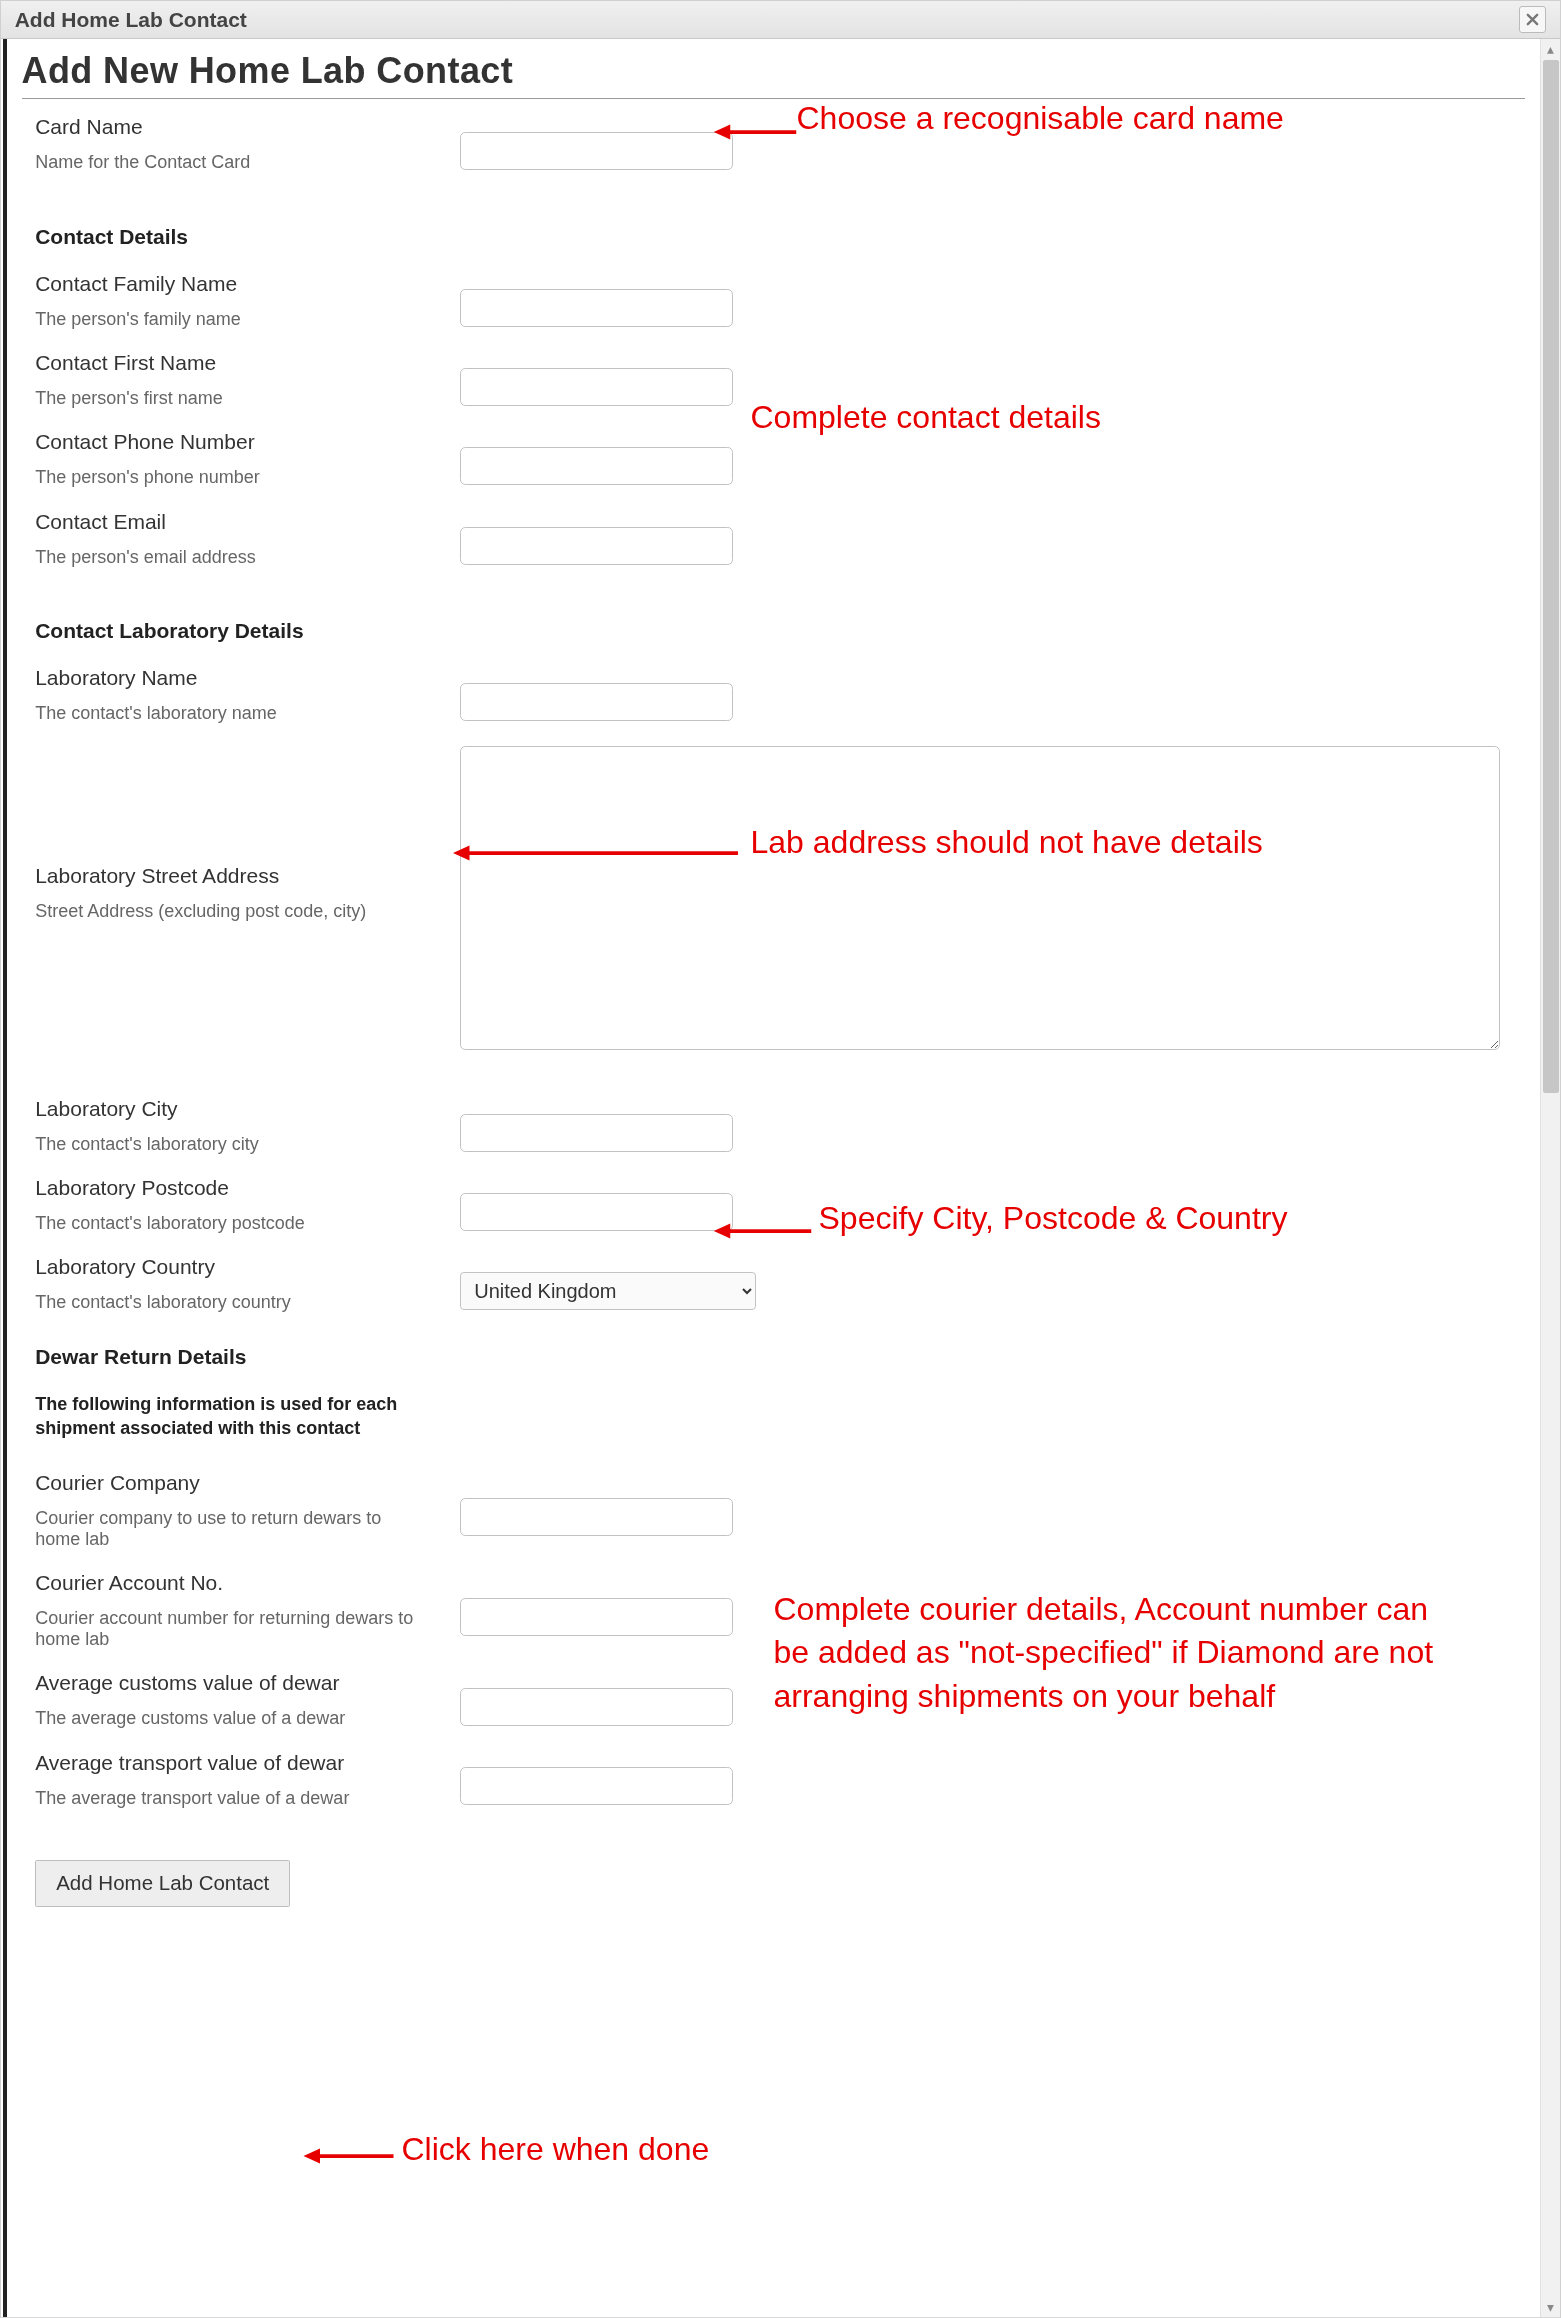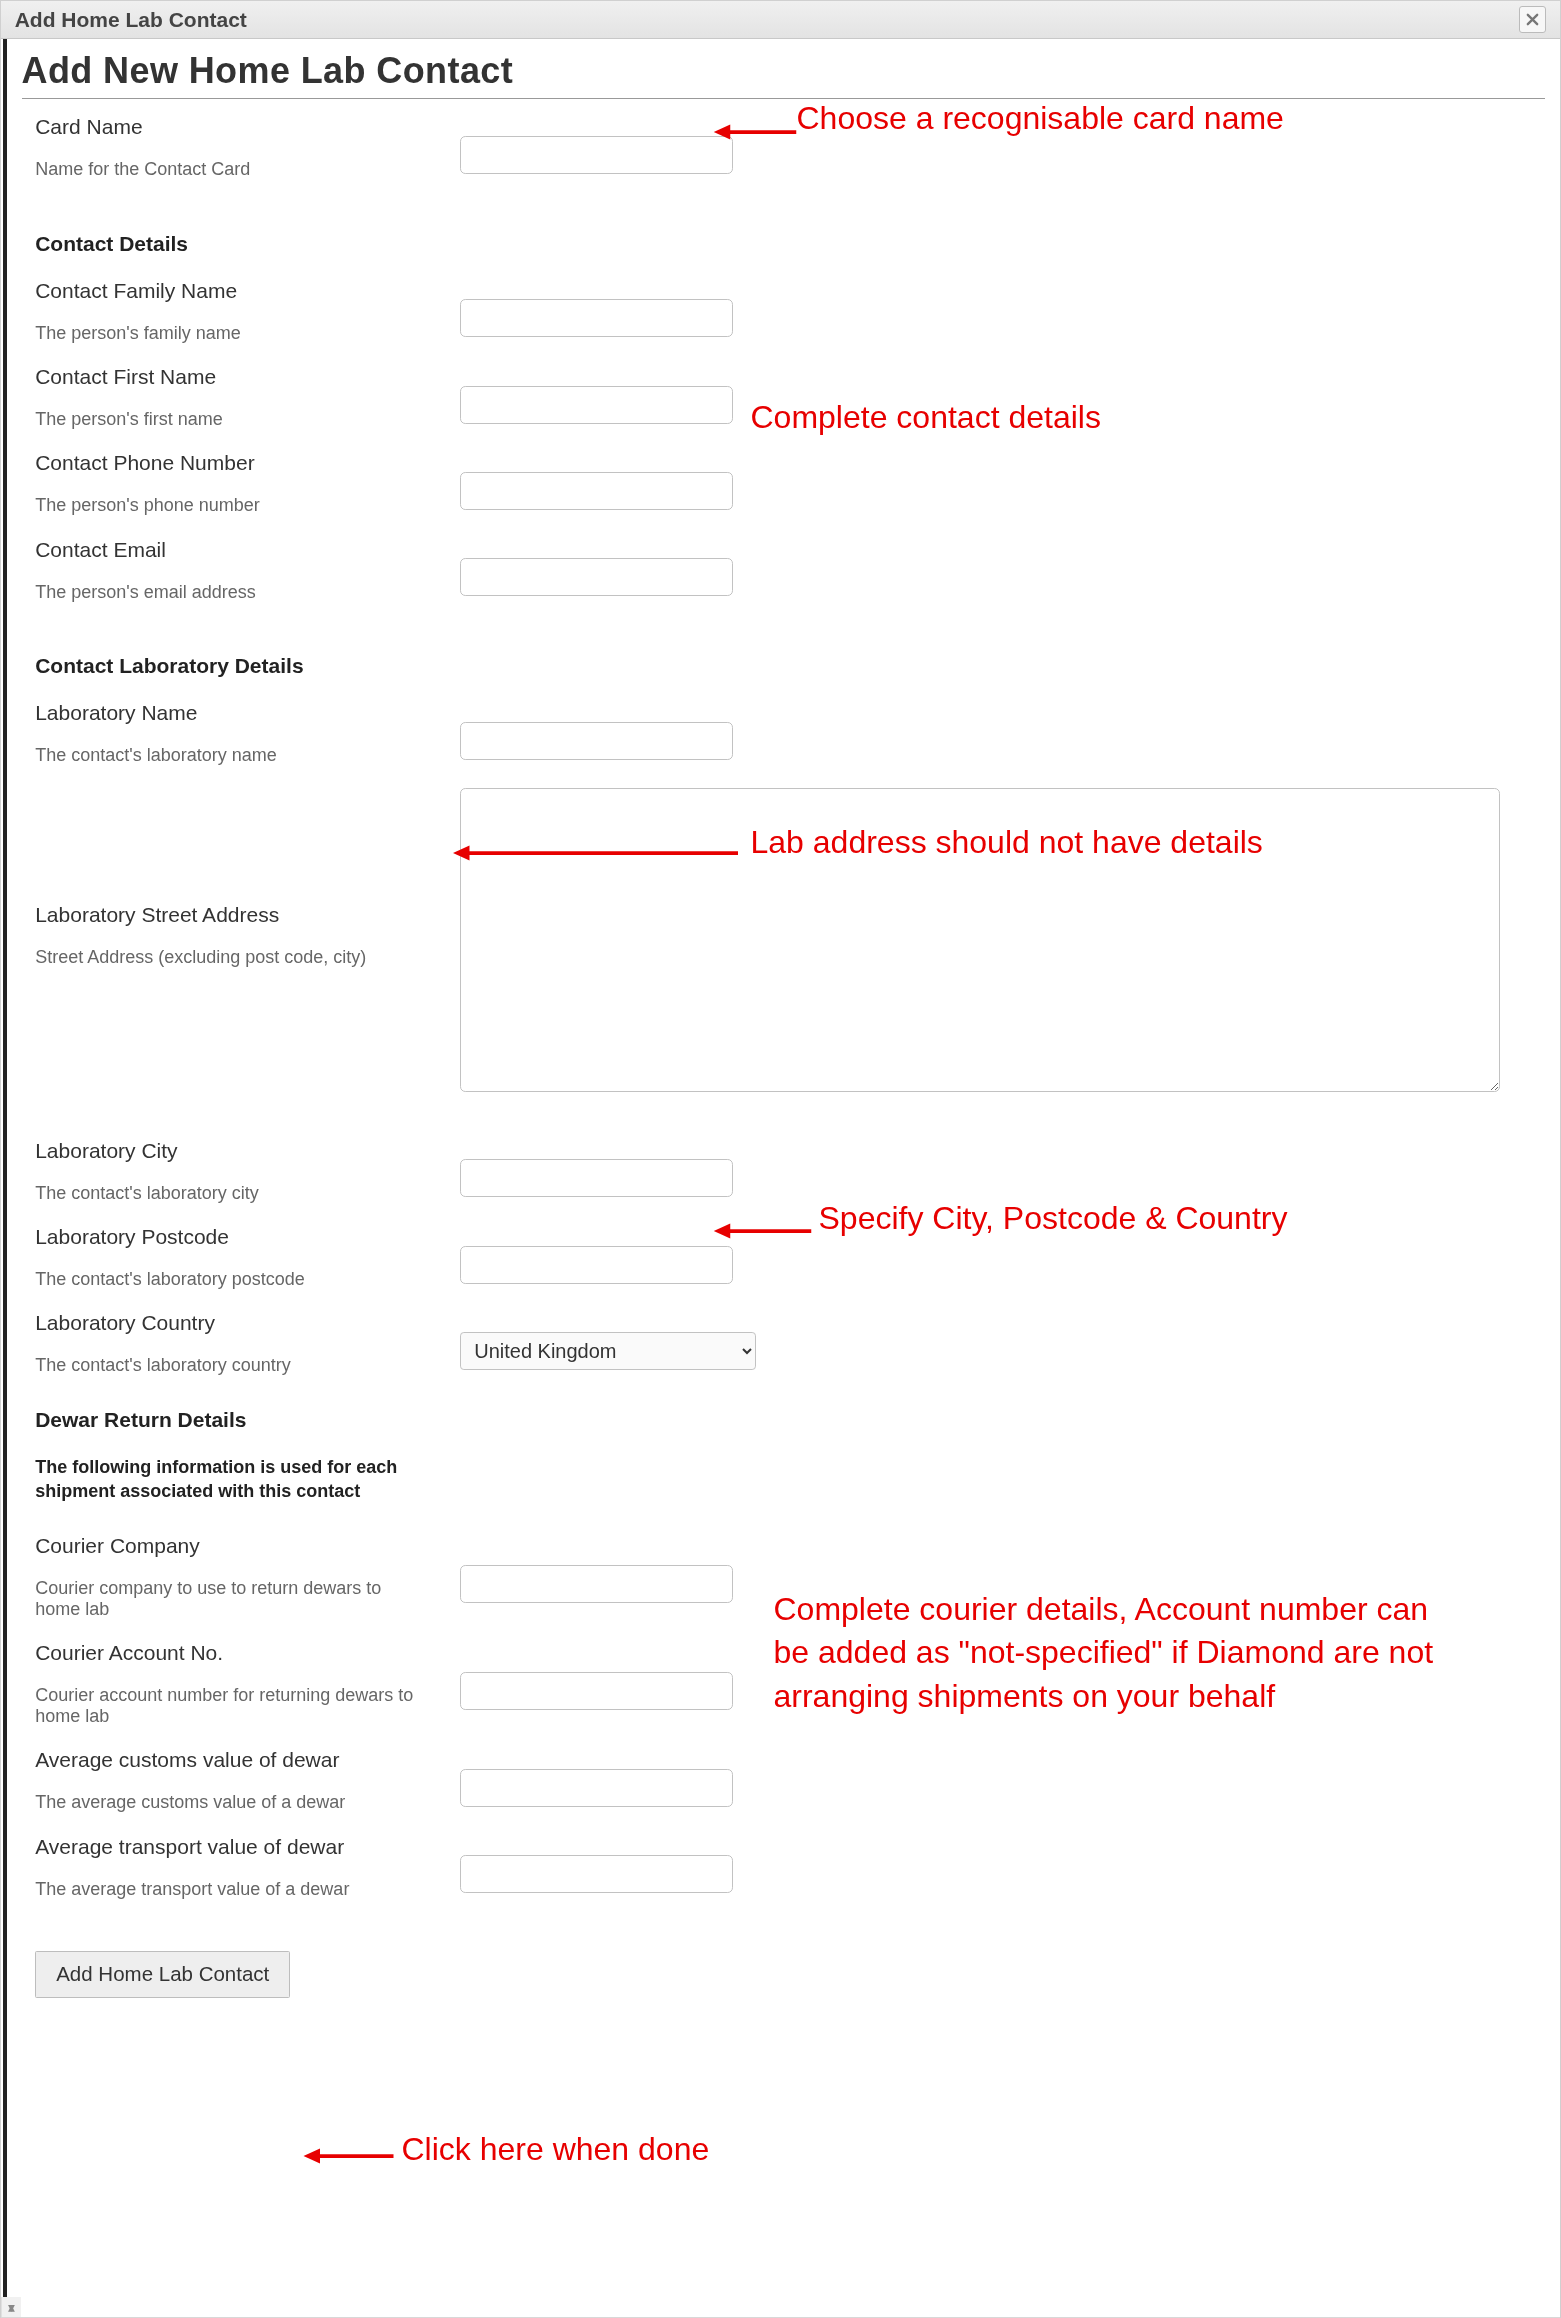--- a/index.html
+++ b/index.html
@@ -37,21 +37,20 @@
     border-radius: 3px;
     color: #666;
     font-size: 20px;
     cursor: pointer;
     font-weight: bold;
   }
   .close-icon svg { width: 15px; height: 15px; }
   .modal-body-wrap {
     display: flex;
     height: 2278px;
-    flex-direction: column;
   }
   .modal-body {
     flex: 1 1 auto;
     overflow-y: auto;
     padding: 9px 15px 0 15px;
     border-left: 4.6px solid #222;
     margin-left: 1.5px;
   }
   .scroll-track {
     width: 20px;
@@ -113,21 +112,21 @@
     max-width: 1040px;
   }
   .field-label {
     font-size: 21px;
     color: #333;
     margin-bottom: 1.5px;
   }
   .field-desc {
     font-size: 18px;
     color: #666;
-    margin-top: 20px;
+    margin-top: 13px;
     margin-bottom: 13.7px;
   }
   .section-head {
     font-weight: bold;
     font-size: 21px;
     color: #222;
     margin: 38px 0 23px 0;
   }
   .section-head.tight { margin-top: 18px; }
   .section-sub {

